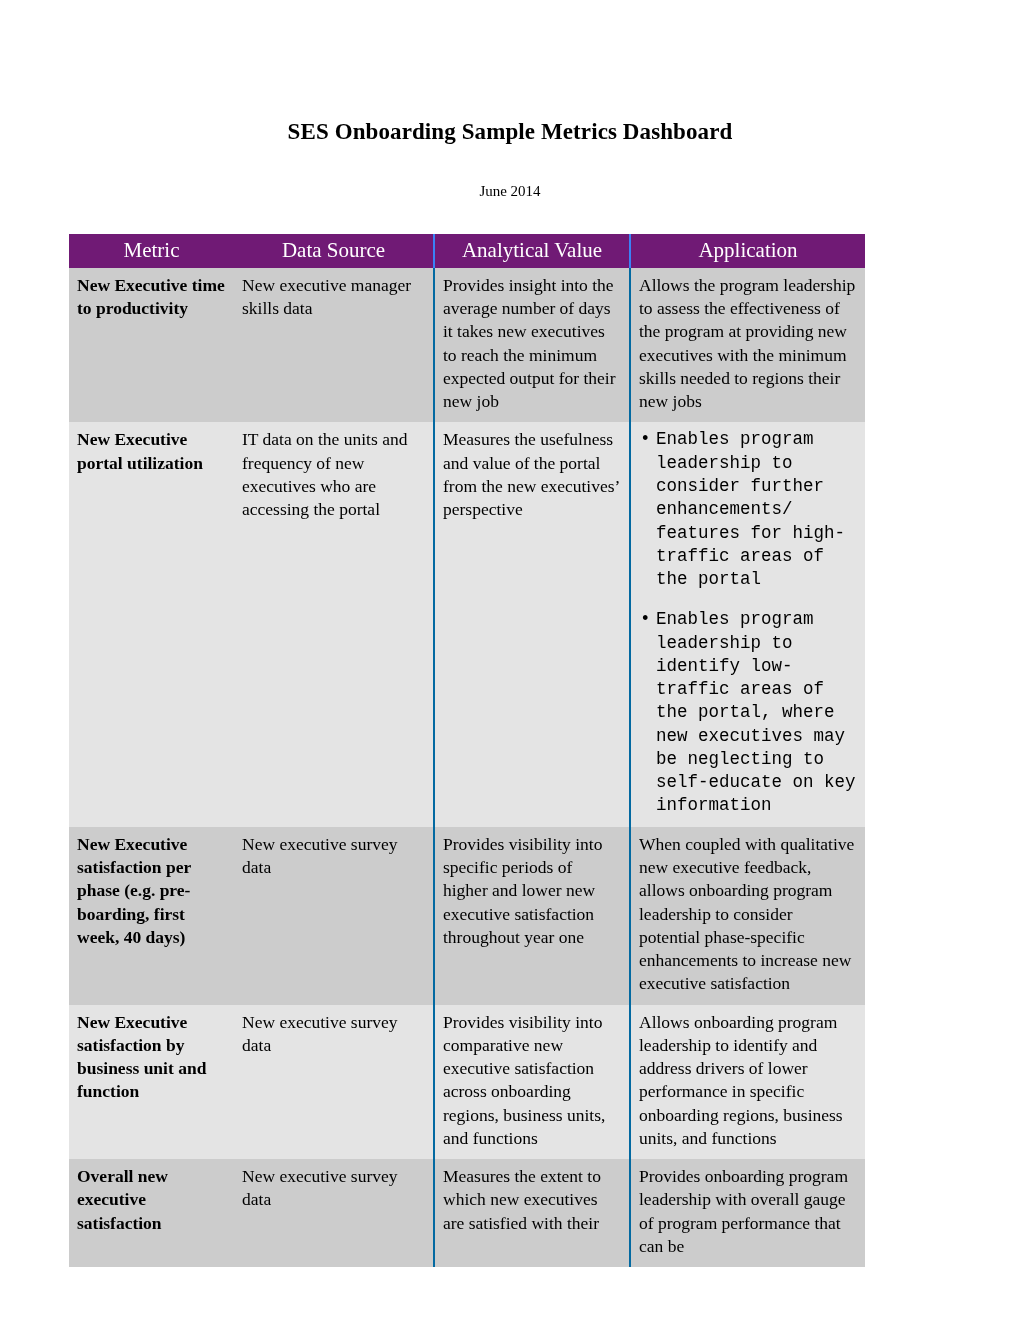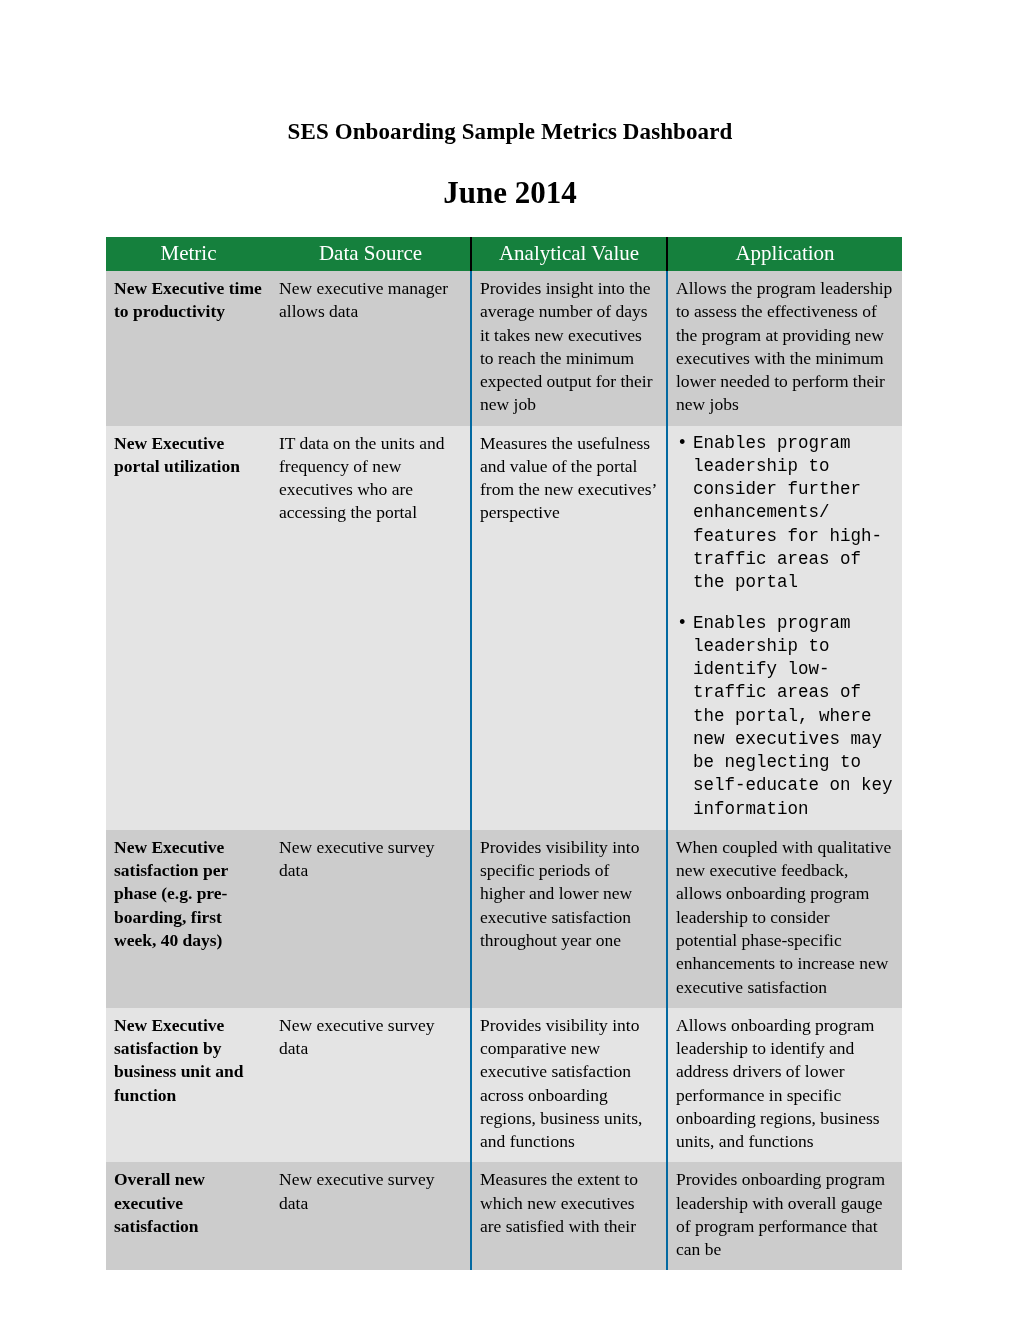--- a/index.html
+++ b/index.html
@@ -12,63 +12,63 @@
     height: 1320px;
     overflow: hidden;
     font-family: "Liberation Serif", "DejaVu Serif", serif;
     color: #000000;
   }
   .page {
     position: relative;
     width: 1020px;
     height: 1120px;
     box-sizing: border-box;
-    padding: 0 106px;
+    padding: 0 69px;
   }
   .doc-title {
     margin: 0;
     padding-top: 118px;
     text-align: center;
     font-size: 23px;
     font-weight: bold;
     line-height: 1.25;
     letter-spacing: 0.1px;
   }
   .doc-subtitle {
-    margin: 0;
+    margin: 8px;
     padding-top: 27px;
     padding-bottom: 26px;
     text-align: center;
-    font-size: 31px;
-    font-weight: bold;
+    font-size: 15px;
+    font-weight: normal;
     line-height: 1.2;
   }
   table.metrics {
     width: 796px;
     border-collapse: collapse;
     table-layout: fixed;
     font-size: 17.5px;
   }
   table.metrics col.c-metric   { width: 165px; }
   table.metrics col.c-source   { width: 200px; }
   table.metrics col.c-value    { width: 196px; }
   table.metrics col.c-app      { width: 235px; }
 
   thead th {
-    background: #15803d;
+    background: #701a75;
     color: #ffffff;
     font-weight: normal;
     font-size: 21px;
     text-align: center;
     padding: 4px 6px 6px 6px;
     border: none;
     line-height: 1.15;
   }
   thead th.sep {
-    border-left: 2px solid #000000;
+    border-left: 2px solid #3b82f6;
   }
   tbody td {
     vertical-align: top;
     padding: 6px 8px 9px 8px;
     line-height: 1.33;
     border: none;
   }
   tbody td.sep {
     border-left: 2px solid #0369a1;
   }
@@ -120,23 +120,23 @@
         <th>Metric</th>
         <th>Data Source</th>
         <th class="sep">Analytical Value</th>
         <th class="sep">Application</th>
       </tr>
     </thead>
     <tbody>
 
       <tr class="shade-dark">
         <td class="metric-cell">New Executive time to productivity</td>
-        <td>New executive manager allows data</td>
+        <td>New executive manager skills data</td>
         <td class="sep">Provides insight into the average number of days it takes new executives to reach the minimum expected output for their new job</td>
-        <td class="sep">Allows the program leadership to assess the effectiveness of the program at providing new executives with the minimum lower needed to perform their new jobs</td>
+        <td class="sep">Allows the program leadership to assess the effectiveness of the program at providing new executives with the minimum skills needed to regions their new jobs</td>
       </tr>
 
       <tr class="shade-light">
         <td class="metric-cell">New Executive portal utilization</td>
         <td>IT data on the units and frequency of new executives who are accessing the portal</td>
         <td class="sep">Measures the usefulness and value of the portal from the new executives’ perspective</td>
         <td class="sep">
           <ul class="bullets">
             <li>Enables program leadership to consider further enhancements/ features for high-traffic areas of the portal</li>
             <li>Enables program leadership to identify low-traffic areas of the portal, where new executives may be neglecting to self-educate on key information</li>

